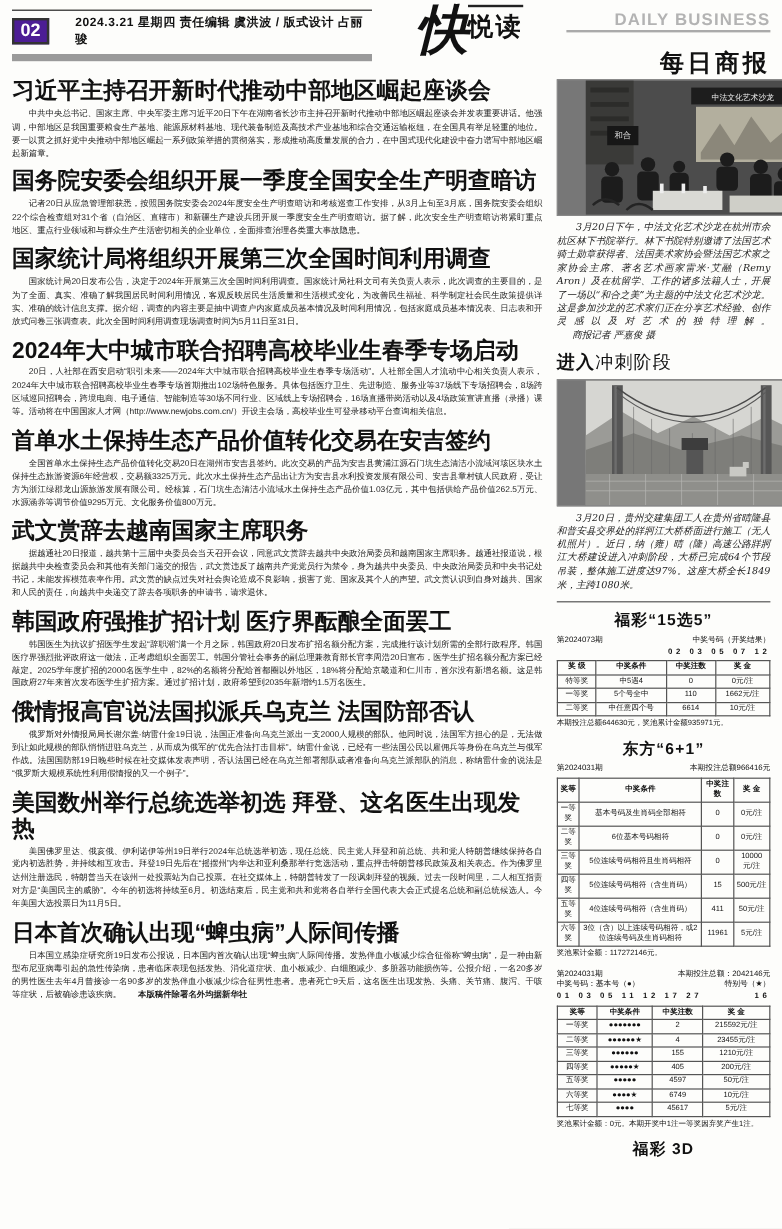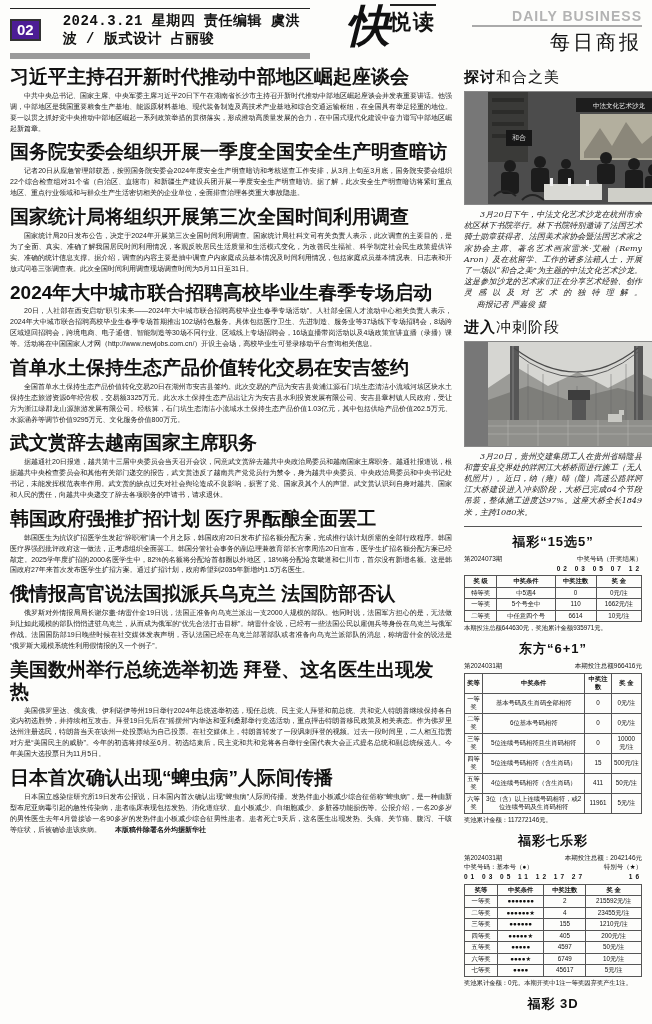--- a/index.html
+++ b/index.html
@@ -5,28 +5,28 @@
   html,body{margin:0;padding:0;background:#e8e8e4;}
   .page{position:relative;width:652px;height:1024px;margin:0 auto;background:#fdfdfb;
         font-family:"Liberation Sans","DejaVu Sans",sans-serif;color:#111;overflow:hidden;
         box-sizing:border-box;padding:8px 10px 6px;}
   
   .hdr{display:flex;align-items:flex-start;height:52px;}
   .hdr-left{width:300px;}
   .hl-top{display:flex;align-items:center;border-top:1px solid #222;padding-top:3px;}
   .pgnum{display:inline-block;background:#4c1d95;color:#fff;font-weight:bold;font-size:15px;
          border:2px solid #333;padding:1px 5px;margin-right:22px;line-height:1.1;}
-  .dateline{font-size:14px;font-weight:bold;letter-spacing:.5px;font-family:Liberation Mono, monospace;}
+  .dateline{font-size:10px;font-weight:bold;letter-spacing:.5px;}
   .hl-bar{height:6px;background:#9a9a9a;margin-top:5px;}
   .hdr-mast{flex:1;display:flex;align-items:flex-end;justify-content:center;position:relative;top:-4px;}
   .kuai{font-family:"DejaVu Serif",serif;font-weight:bold;font-style:italic;font-size:44px;line-height:.9;}
   .yuedu{font-weight:bold;font-size:21px;letter-spacing:2px;border-top:2px solid #222;padding-top:2px;margin-bottom:10px;}
   .hdr-right{width:170px;text-align:right;}
   .hdr-right .en{color:#b3b3b3;font-weight:bold;font-size:14px;letter-spacing:1px;}
-  .hdr-right .cn{font-family:"DejaVu Serif",serif;font-weight:normal;font-size:20px;letter-spacing:3px;border-top:2px solid #aaa;padding-top:2px;margin-top:1px;}
+  .hdr-right .cn{font-family:"DejaVu Serif",serif;font-weight:bold;font-size:20px;letter-spacing:3px;border-top:2px solid #aaa;padding-top:12px;margin-top:1px;}
   
   .cols{display:flex;gap:12px;margin-top:6px;}
   .colL{width:445px;}
   .colR{width:178px;}
   
   .article h2{font-size:19px;line-height:1.15;margin:7px 0 3px;letter-spacing:0;font-weight:bold;}
   .article:first-child h2{margin-top:0;}
   .article p{font-size:7px;line-height:1.56;margin:0;text-align:justify;text-indent:2em;color:#1a1a1a;}
   .wire{font-weight:bold;margin-left:2em;white-space:nowrap;}
   
@@ -114,21 +114,20 @@
         <p>美国佛罗里达、俄亥俄、伊利诺伊等州19日举行2024年总统选举初选，现任总统、民主党人拜登和前总统、共和党人特朗普继续保持各自党内初选胜势，并持续相互攻击。拜登19日先后在“摇摆州”内华达和亚利桑那举行竞选活动，重点抨击特朗普移民政策及相关表态。作为佛罗里达州注册选民，特朗普当天在该州一处投票站为自己投票。在社交媒体上，特朗普转发了一段讽刺拜登的视频。过去一段时间里，二人相互指责对方是“美国民主的威胁”。今年的初选将持续至6月。初选结束后，民主党和共和党将各自举行全国代表大会正式提名总统和副总统候选人。今年美国大选投票日为11月5日。</p>
       </article>
       <article class="article">
         <h2>日本首次确认出现“蜱虫病”人际间传播</h2>
         <p><span>日本国立感染症研究所19日发布公报说，日本国内首次确认出现“蜱虫病”人际间传播。发热伴血小板减少综合征俗称“蜱虫病”，是一种由新型布尼亚病毒引起的急性传染病，患者临床表现包括发热、消化道症状、血小板减少、白细胞减少、多脏器功能损伤等。公报介绍，一名20多岁的男性医生去年4月曾接诊一名90多岁的发热伴血小板减少综合征男性患者。患者死亡9天后，这名医生出现发热、头痛、关节痛、腹泻、干咳等症状，后被确诊患该疾病。</span><span class="wire">本版稿件除署名外均据新华社</span></p>
       </article>
     </main>
 
     <aside class="colR">
 
-      <h3><strong>探讨</strong><span>和合之美</span></h3>
       <div class="photo">
         <svg viewBox="0 0 178 112" width="178" height="112" xmlns="http://www.w3.org/2000/svg">
           <rect width="178" height="112" fill="#4c4c4c"></rect>
           <rect x="0" y="0" width="40" height="70" fill="#3a3a38"></rect>
           <rect x="4" y="6" width="32" height="4" fill="#2c2c2a"></rect>
             <rect x="4" y="18" width="32" height="4" fill="#2c2c2a"></rect>
           <rect x="4" y="30" width="32" height="4" fill="#2c2c2a"></rect>
             <rect x="4" y="42" width="32" height="4" fill="#2c2c2a"></rect>
           <rect x="18" y="38" width="26" height="16" fill="#171717"></rect>
           <text x="31" y="48" font-size="7" fill="#ddd" text-anchor="middle" font-family="serif">和合</text>
@@ -296,21 +295,20 @@
                 <td>3位（含）以上连续号码相符，或2位连续号码及生肖码相符</td>
                 <td>11961</td>
                 <td>5元/注</td>
               </tr>
             </tbody>
         </table>
         <p class="lfoot">奖池累计金额：117272146元。</p>
       </section>
 
       <section class="lot">
-        <h4>福彩七乐彩</h4>
         <div class="lmeta">
           <span>第2024031期</span>
           <span class="r">本期投注总额：2042146元</span>
         </div>
         <div class="lmeta">
           <span>中奖号码：基本号（●）</span>
           <span class="r">特别号（★）</span>
         </div>
         <div class="lmeta">
           <span class="nums">01 03 05 11 12 17 27</span>

